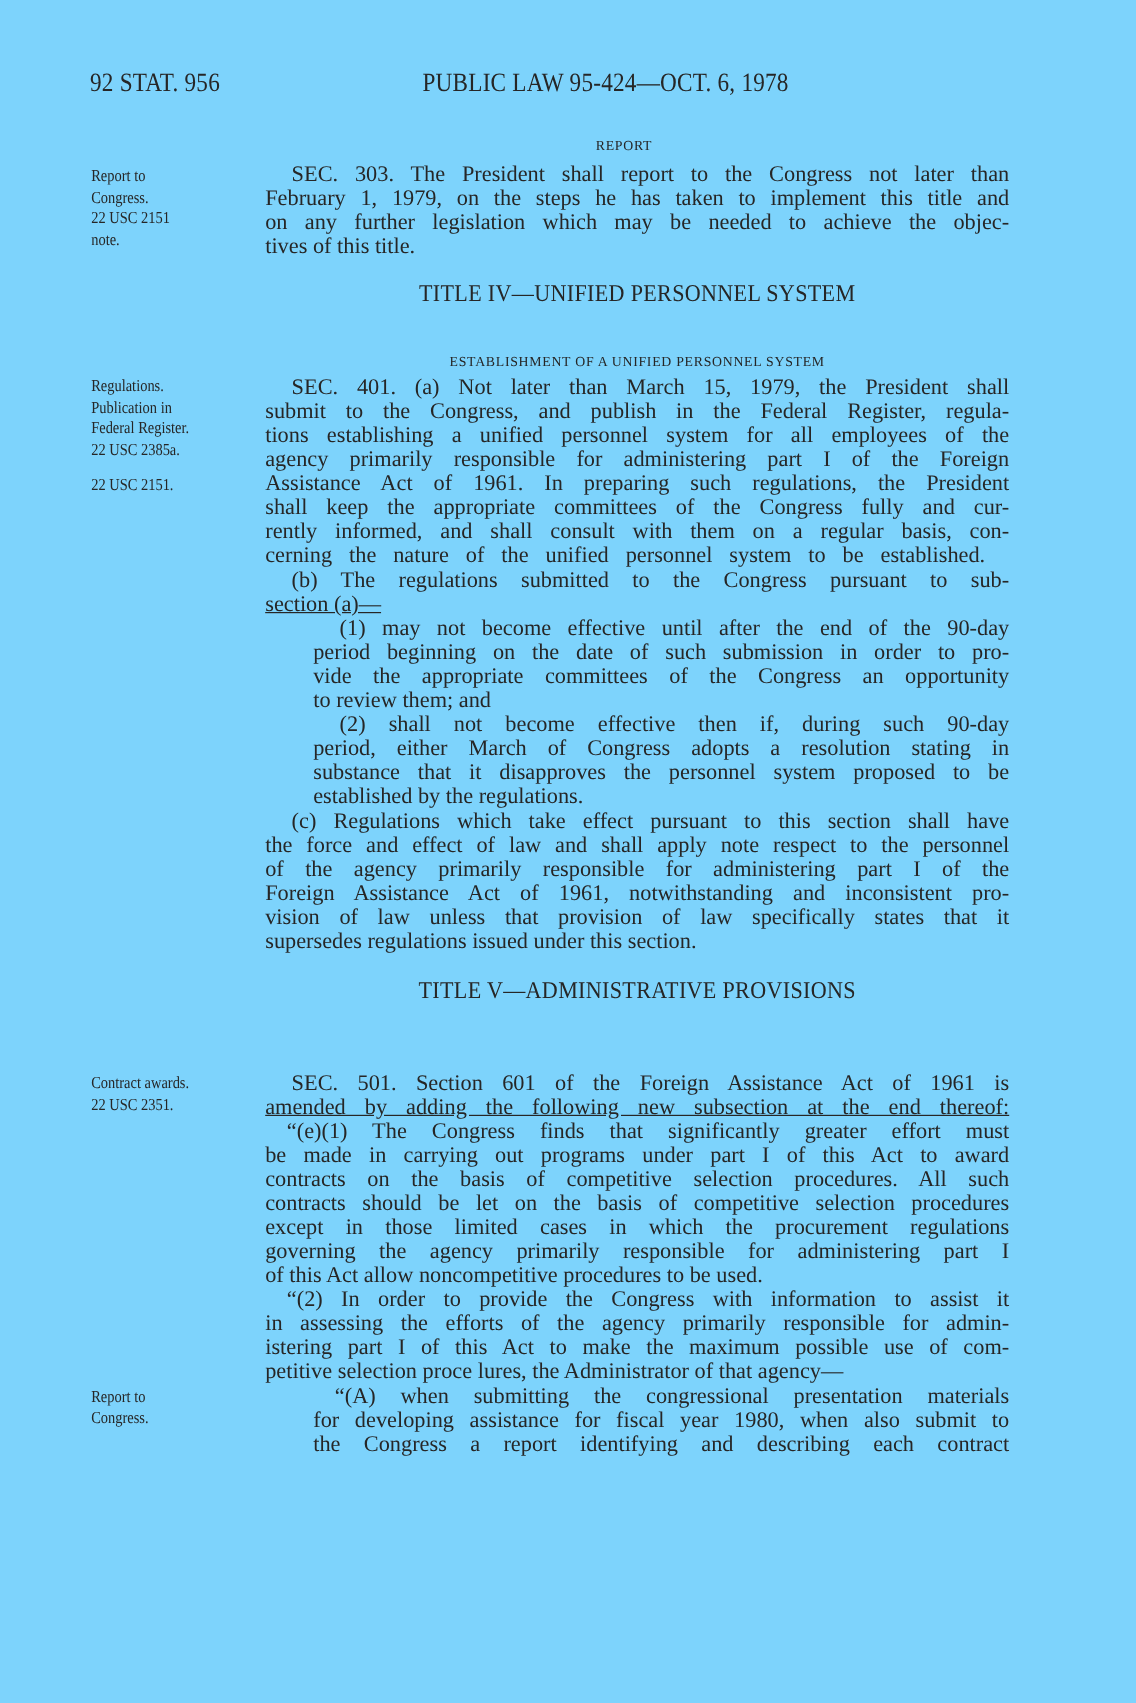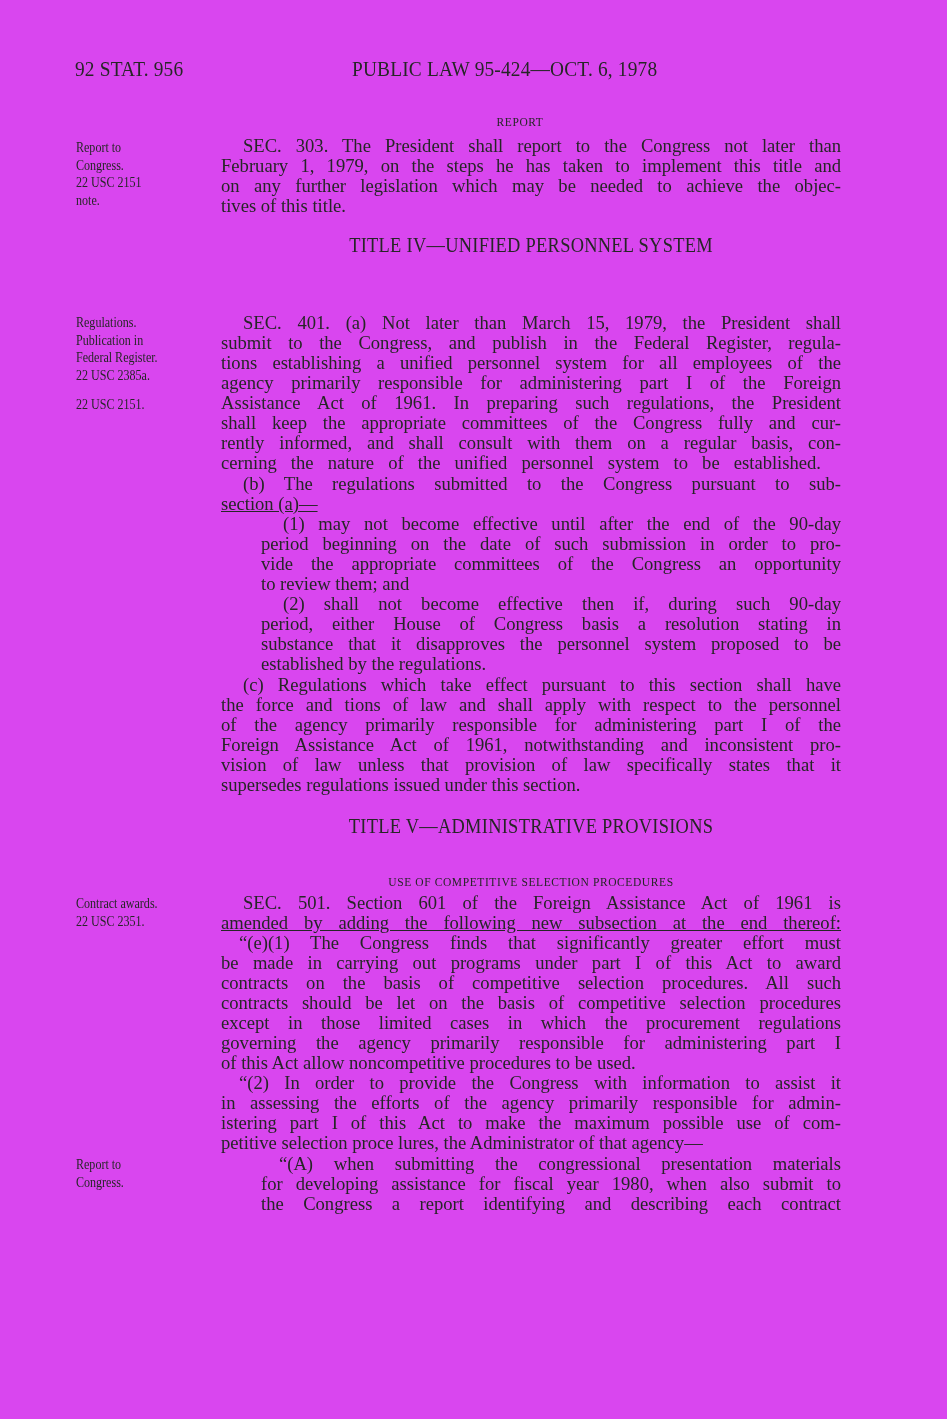--- a/index.html
+++ b/index.html
@@ -1,18 +1,18 @@
 <!DOCTYPE html>
 <html><head>
 <meta charset="utf-8">
 <style>
   html, body { margin: 0; padding: 0; background: #ffffff; }
   body { width: 947px; height: 1419px; position: relative; overflow: hidden;
          font-family: "Liberation Serif", "DejaVu Serif", serif; color: #262626; }
-  .page { position: absolute; left: 0; top: 0; width: 947px; height: 1419px; background: #d946ef; }
+  .page { position: absolute; left: 0; top: 0; width: 947px; height: 1419px; background: #7dd3fc; }
   .hdr-left { position: absolute; left: 75px; top: 56px; font-size: 22px; transform: scaleX(0.88); transform-origin: left; letter-spacing: 0.2px; }
   .hdr-center { position: absolute; left: 352px; top: 56px; font-size: 22px; transform: scaleX(0.88); transform-origin: left; letter-spacing: 0.2px; }
   .caps-small { position: absolute; font-size: 11.5px; letter-spacing: 0.6px; text-align: center; margin-top: 12px; }
   .title { position: absolute; font-size: 20px; text-align: center; letter-spacing: 0.3px; transform: scaleX(0.92); }
   .margin { position: absolute; left: 76px; font-size: 14px; line-height: 17.5px; transform: scaleX(0.86); transform-origin: left; }
   .margin div { white-space: nowrap; }
   .body-line { position: absolute; font-size: 18.6px; white-space: nowrap; line-height: 20px; }
   .j { text-align: justify; text-align-last: justify; }
 </style>
 </head>
@@ -33,20 +33,21 @@
   </div>
 
   <div>
     <div class="body-line j" style="left:243px; top:136px; width:598px;">SEC. 303. The President shall report to the Congress not later than</div>
     <div class="body-line j" style="left:221px; top:156px; width:620px;">February 1, 1979, on the steps he has taken to implement this title and</div>
     <div class="body-line j" style="left:221px; top:176px; width:620px;">on any further legislation which may be needed to achieve the objec-</div>
     <div class="body-line" style="left:221px; top:196px;">tives of this title.</div>
   </div>
 
   <div class="title" style="left:221px; top:234px; width:620px;">TITLE IV—UNIFIED PERSONNEL SYSTEM</div>
+  <div class="caps-small" style="left:221px; top:284px; width:620px;">ESTABLISHMENT OF A UNIFIED PERSONNEL SYSTEM</div>
 
   <div class="margin" style="top:314px;">
     <div>Regulations.</div>
     <div>Publication in</div>
     <div>Federal Register.</div>
     <div>22 USC 2385a.</div>
   </div>
   <div class="margin" style="top:396px;">
     <div>22 USC 2151.</div>
   </div>
@@ -60,33 +61,32 @@
     <div class="body-line j" style="left:221px; top:413px; width:620px;">shall keep the appropriate committees of the Congress fully and cur-</div>
     <div class="body-line j" style="left:221px; top:433px; width:620px;">rently informed, and shall consult with them on a regular basis, con-</div>
     <div class="body-line j" style="left:221px; top:453px; width:600px;">cerning the nature of the unified personnel system to be established.</div>
     <div class="body-line j" style="left:243px; top:474px; width:598px;">(b) The regulations submitted to the Congress pursuant to sub-</div>
     <div class="body-line" style="left:221px; top:494px;text-decoration:underline;">section (a)—</div>
     <div class="body-line j" style="left:283px; top:514px; width:558px;">(1) may not become effective until after the end of the 90-day</div>
     <div class="body-line j" style="left:261px; top:534px; width:580px;">period beginning on the date of such submission in order to pro-</div>
     <div class="body-line j" style="left:261px; top:554px; width:580px;">vide the appropriate committees of the Congress an opportunity</div>
     <div class="body-line" style="left:261px; top:574px;">to review them; and</div>
     <div class="body-line j" style="left:283px; top:594px; width:558px;">(2) shall not become effective then if, during such 90-day</div>
-    <div class="body-line j" style="left:261px; top:614px; width:580px;">period, either House of Congress basis a resolution stating in</div>
+    <div class="body-line j" style="left:261px; top:614px; width:580px;">period, either March of Congress adopts a resolution stating in</div>
     <div class="body-line j" style="left:261px; top:634px; width:580px;">substance that it disapproves the personnel system proposed to be</div>
     <div class="body-line" style="left:261px; top:654px;">established by the regulations.</div>
     <div class="body-line j" style="left:243px; top:675px; width:598px;">(c) Regulations which take effect pursuant to this section shall have</div>
-    <div class="body-line j" style="left:221px; top:695px; width:620px;">the force and tions of law and shall apply with respect to the personnel</div>
+    <div class="body-line j" style="left:221px; top:695px; width:620px;">the force and effect of law and shall apply note respect to the personnel</div>
     <div class="body-line j" style="left:221px; top:715px; width:620px;">of the agency primarily responsible for administering part I of the</div>
     <div class="body-line j" style="left:221px; top:735px; width:620px;">Foreign Assistance Act of 1961, notwithstanding and inconsistent pro-</div>
     <div class="body-line j" style="left:221px; top:755px; width:620px;">vision of law unless that provision of law specifically states that it</div>
     <div class="body-line" style="left:221px; top:775px;">supersedes regulations issued under this section.</div>
   </div>
 
   <div class="title" style="left:221px; top:815px; width:620px;">TITLE V—ADMINISTRATIVE PROVISIONS</div>
-  <div class="caps-small" style="left:221px; top:864px; width:620px;">USE OF COMPETITIVE SELECTION PROCEDURES</div>
 
   <div class="margin" style="top:895px;">
     <div>Contract awards.</div>
     <div>22 USC 2351.</div>
   </div>
   <div class="margin" style="top:1156px;">
     <div>Report to</div>
     <div>Congress.</div>
   </div>
 

